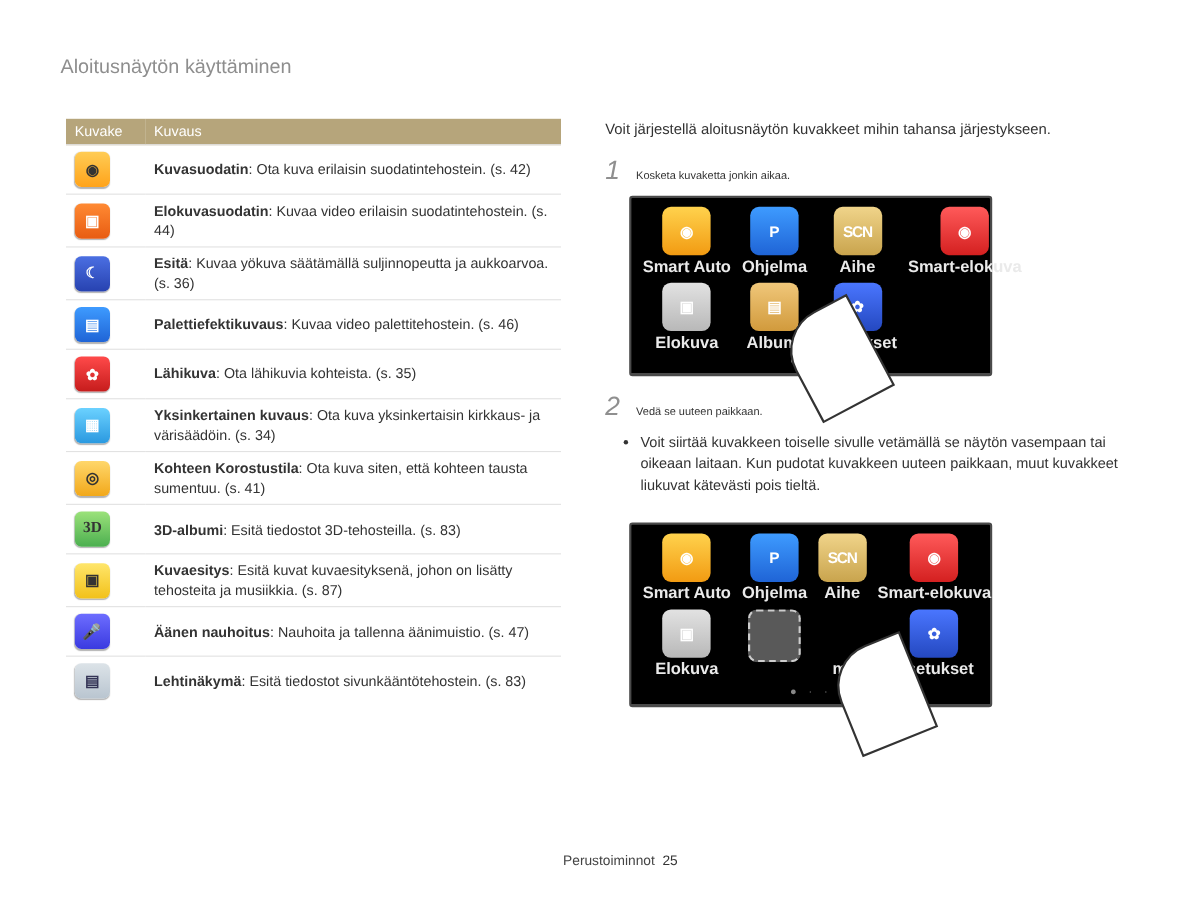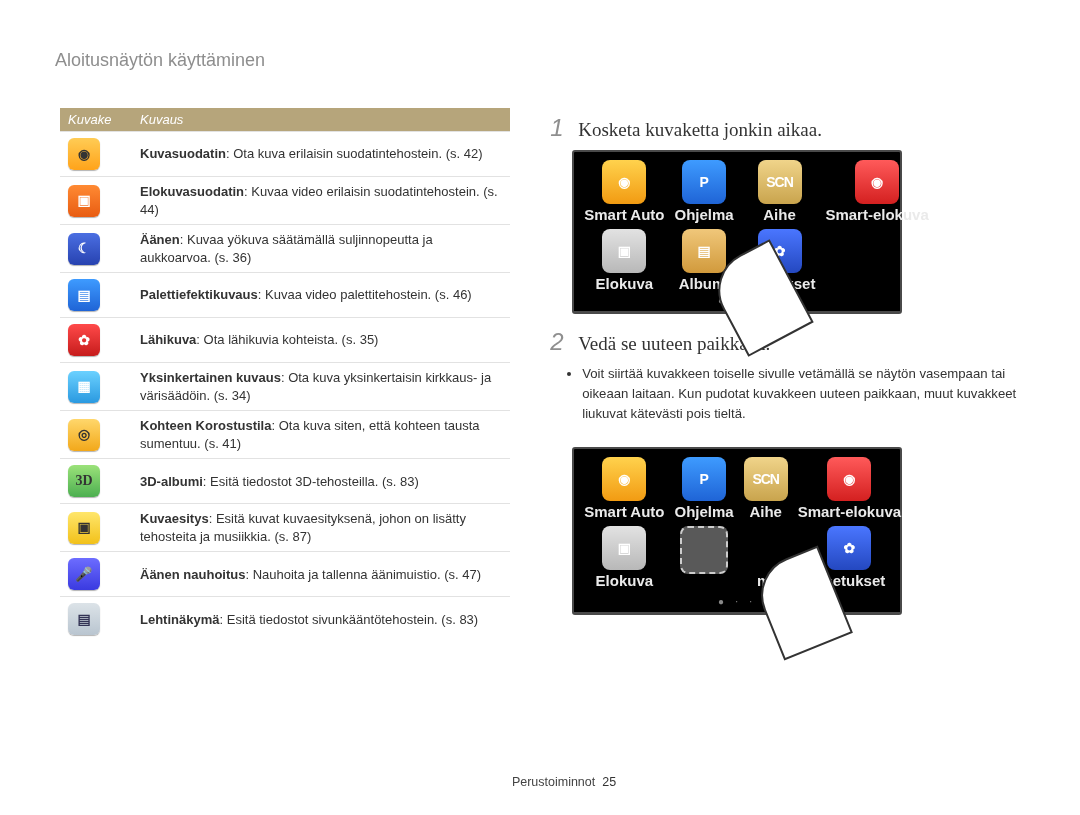--- a/index.html
+++ b/index.html
@@ -31,21 +31,20 @@
     border-collapse: collapse;
     width: 100%;
     font-size: 13px;
   }
   table.icon-table th {
     background: #b6a57b;
     color: #fff;
     font-weight: normal;
     text-align: left;
     padding: 4px 8px;
-    font-style: italic;
   }
   table.icon-table th:first-child { width:56px;}
   table.icon-table td {
     border-top: 1px solid #e2e2e2;
     padding: 6px 8px;
     vertical-align: middle;
     line-height: 1.35;
   }
   .app-icon {
     width: 32px; height: 32px;
@@ -70,21 +69,21 @@
 
   .right-title {
     color: #1f8fe6;
     font-size: 22px;
     font-weight: 400;
     margin: 6px 0 8px;
   }
   .right-p { font-size: 13.5px; line-height:1.45; margin: 0 0 14px;}
   .step { display:flex; gap:10px; align-items:baseline; margin: 6px 0 8px;}
   .step-num { font-style: italic; color:#8f8f8f; font-size: 24px; font-weight:300; width:18px;}
-  .step-txt { font-size: 19px; color:#333;font-family:Liberation Serif, serif;}
+  .step-txt { font-size: 10px; color:#333;}
   ul.sub { margin: 4px 0 24px 32px; padding:0; font-size:13.2px; line-height:1.5;}
   ul.sub li { list-style: disc; margin-left: 0;}
 
   .device-shot {
     margin: 4px 0 14px 22px;
     width: 330px;
     border: 2px solid #4a4a4a;
     border-bottom-width: 3px;
     border-radius: 3px;
     background: #000;
@@ -153,21 +152,21 @@
           <tr>
             <td><span class="app-icon bg-camera"><span>◉</span></span></td>
             <td><b>Kuvasuodatin</b><span>: Ota kuva erilaisin suodatintehostein. (s. 42)</span></td>
           </tr>
           <tr>
             <td><span class="app-icon bg-film"><span>▣</span></span></td>
             <td><b>Elokuvasuodatin</b><span>: Kuvaa video erilaisin suodatintehostein. (s. 44)</span></td>
           </tr>
           <tr>
             <td><span class="app-icon bg-moon"><span>☾</span></span></td>
-            <td><b>Äänen</b><span>: Kuvaa yökuva säätämällä suljinnopeutta ja aukkoarvoa. (s. 36)</span></td>
+            <td><b>Esitä</b><span>: Kuvaa yökuva säätämällä suljinnopeutta ja aukkoarvoa. (s. 36)</span></td>
           </tr>
           <tr>
             <td><span class="app-icon bg-film2"><span>▤</span></span></td>
             <td><b>Palettiefektikuvaus</b><span>: Kuvaa video palettitehostein. (s. 46)</span></td>
           </tr>
           <tr>
             <td><span class="app-icon bg-flower"><span>✿</span></span></td>
             <td><b>Lähikuva</b><span>: Ota lähikuvia kohteista. (s. 35)</span></td>
           </tr>
           <tr>
@@ -192,20 +191,21 @@
           </tr>
           <tr>
             <td><span class="app-icon bg-book"><span>▤</span></span></td>
             <td><b>Lehtinäkymä</b><span>: Esitä tiedostot sivunkääntötehostein. (s. 83)</span></td>
           </tr>
         </tbody>
     </table>
   </div>
 
   <div class="right-col">
+    <p class="right-p">Voit järjestellä aloitusnäytön kuvakkeet mihin tahansa järjestykseen.</p>
 
     <div class="step">
       <span class="step-num">1</span>
       <span class="step-txt">Kosketa kuvaketta jonkin aikaa.</span>
     </div>
 
     <div class="device-shot">
       <div class="grid">
         <div class="tile">
             <div class="ic ic-cam">◉</div>

